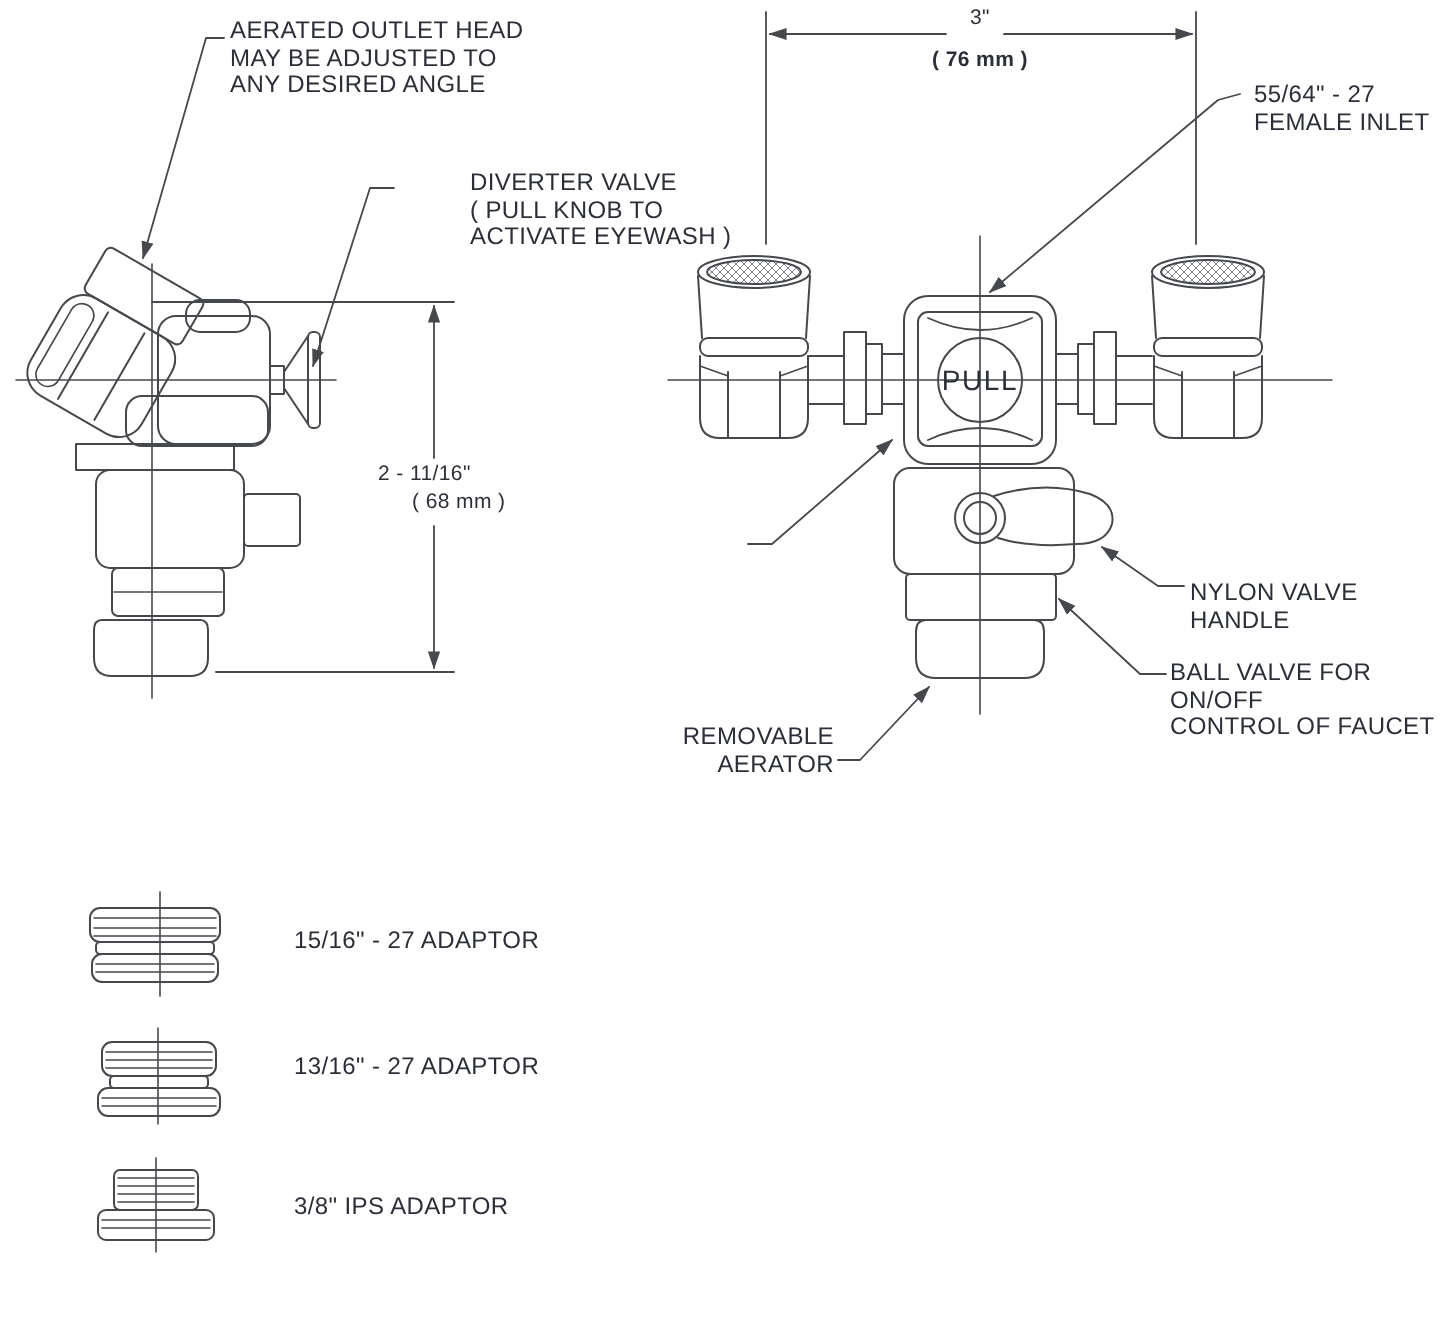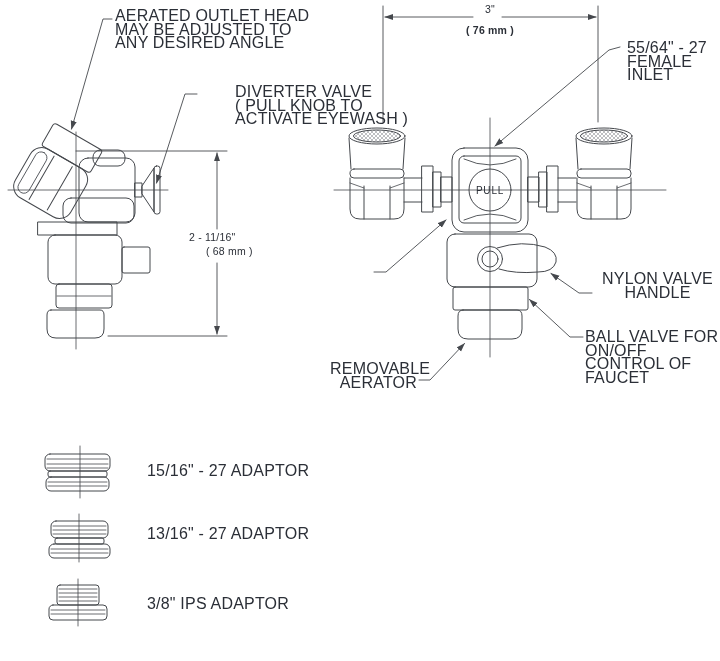--- a/index.html
+++ b/index.html
@@ -1,24 +1,24 @@
 <!DOCTYPE html>
 <html><head>
 <meta charset="utf-8">
 <style>
   html,body{margin:0;padding:0;background:#ffffff;}
   #stage{position:relative;width:720px;height:661px;background:#ffffff;overflow:hidden;
          font-family:"Liberation Sans",sans-serif;}
   #lineart{position:absolute;left:0;top:0;}
-  .lbl{position:absolute;font-size:16px;line-height:13.5px;letter-spacing:.2px;
+  .lbl{position:absolute;font-size:12px;line-height:13.5px;letter-spacing:.2px;
        color:#2b2f37;white-space:pre-line;}
   .lbl.right{text-align:right;}
   .lbl.center{text-align:center;}
   .dim{font-size:10.5px;}
-  .pull{font-size:10px;letter-spacing:.8px;}
+  .pull{font-size:14px;letter-spacing:.8px;}
 </style>
 </head>
 <body>
 
 <div id="stage">
 
   <svg id="lineart" width="720" height="661" viewBox="0 0 720 661" fill="none" stroke="#45484d" stroke-width="1" stroke-linecap="round" stroke-linejoin="round">
     <defs>
       <marker id="arw" viewBox="0 0 10 8" refX="9.2" refY="4" markerWidth="10" markerHeight="8" orient="auto-start-reverse">
         <path d="M0,0.6 L10,4 L0,7.4 Z" fill="#45484d" stroke="none"></path>
@@ -197,21 +197,21 @@
 ACTIVATE EYEWASH )</div>
 
   <div class="lbl dim" style="left:189px;top:231px;">2 - 11/16"</div>
   <div class="lbl dim" style="left:186px;top:245px;margin-left:20px;">( 68 mm )</div>
 
   <div class="lbl dim center" style="left:450px;top:3px;width:80px;">3"</div>
   <div class="lbl dim center" style="left:450px;top:24px;width:80px;font-weight:bold;">( 76 mm )</div>
 
   <div class="lbl" style="left:627px;top:41px;">55/64" - 27
 FEMALE INLET</div>
-  <div class="lbl" style="left:595px;top:272px;text-align:center;">NYLON VALVE HANDLE</div>
+  <div class="lbl" style="left:595px;top:290px;">NYLON VALVE HANDLE</div>
   <div class="lbl" style="left:585px;top:330px;">BALL VALVE FOR ON/OFF
 CONTROL OF FAUCET</div>
   <div class="lbl right" style="left:330px;top:362px;width:87px;">REMOVABLE
 AERATOR</div>
 
   <div class="lbl pull center" style="left:469px;top:184px;width:42px;">PULL</div>
 
   <div class="lbl" style="left:147px;top:464px;">15/16" - 27 ADAPTOR</div>
   <div class="lbl" style="left:147px;top:527px;">13/16" - 27 ADAPTOR</div>
   <div class="lbl" style="left:147px;top:597px;">3/8" IPS ADAPTOR</div>

